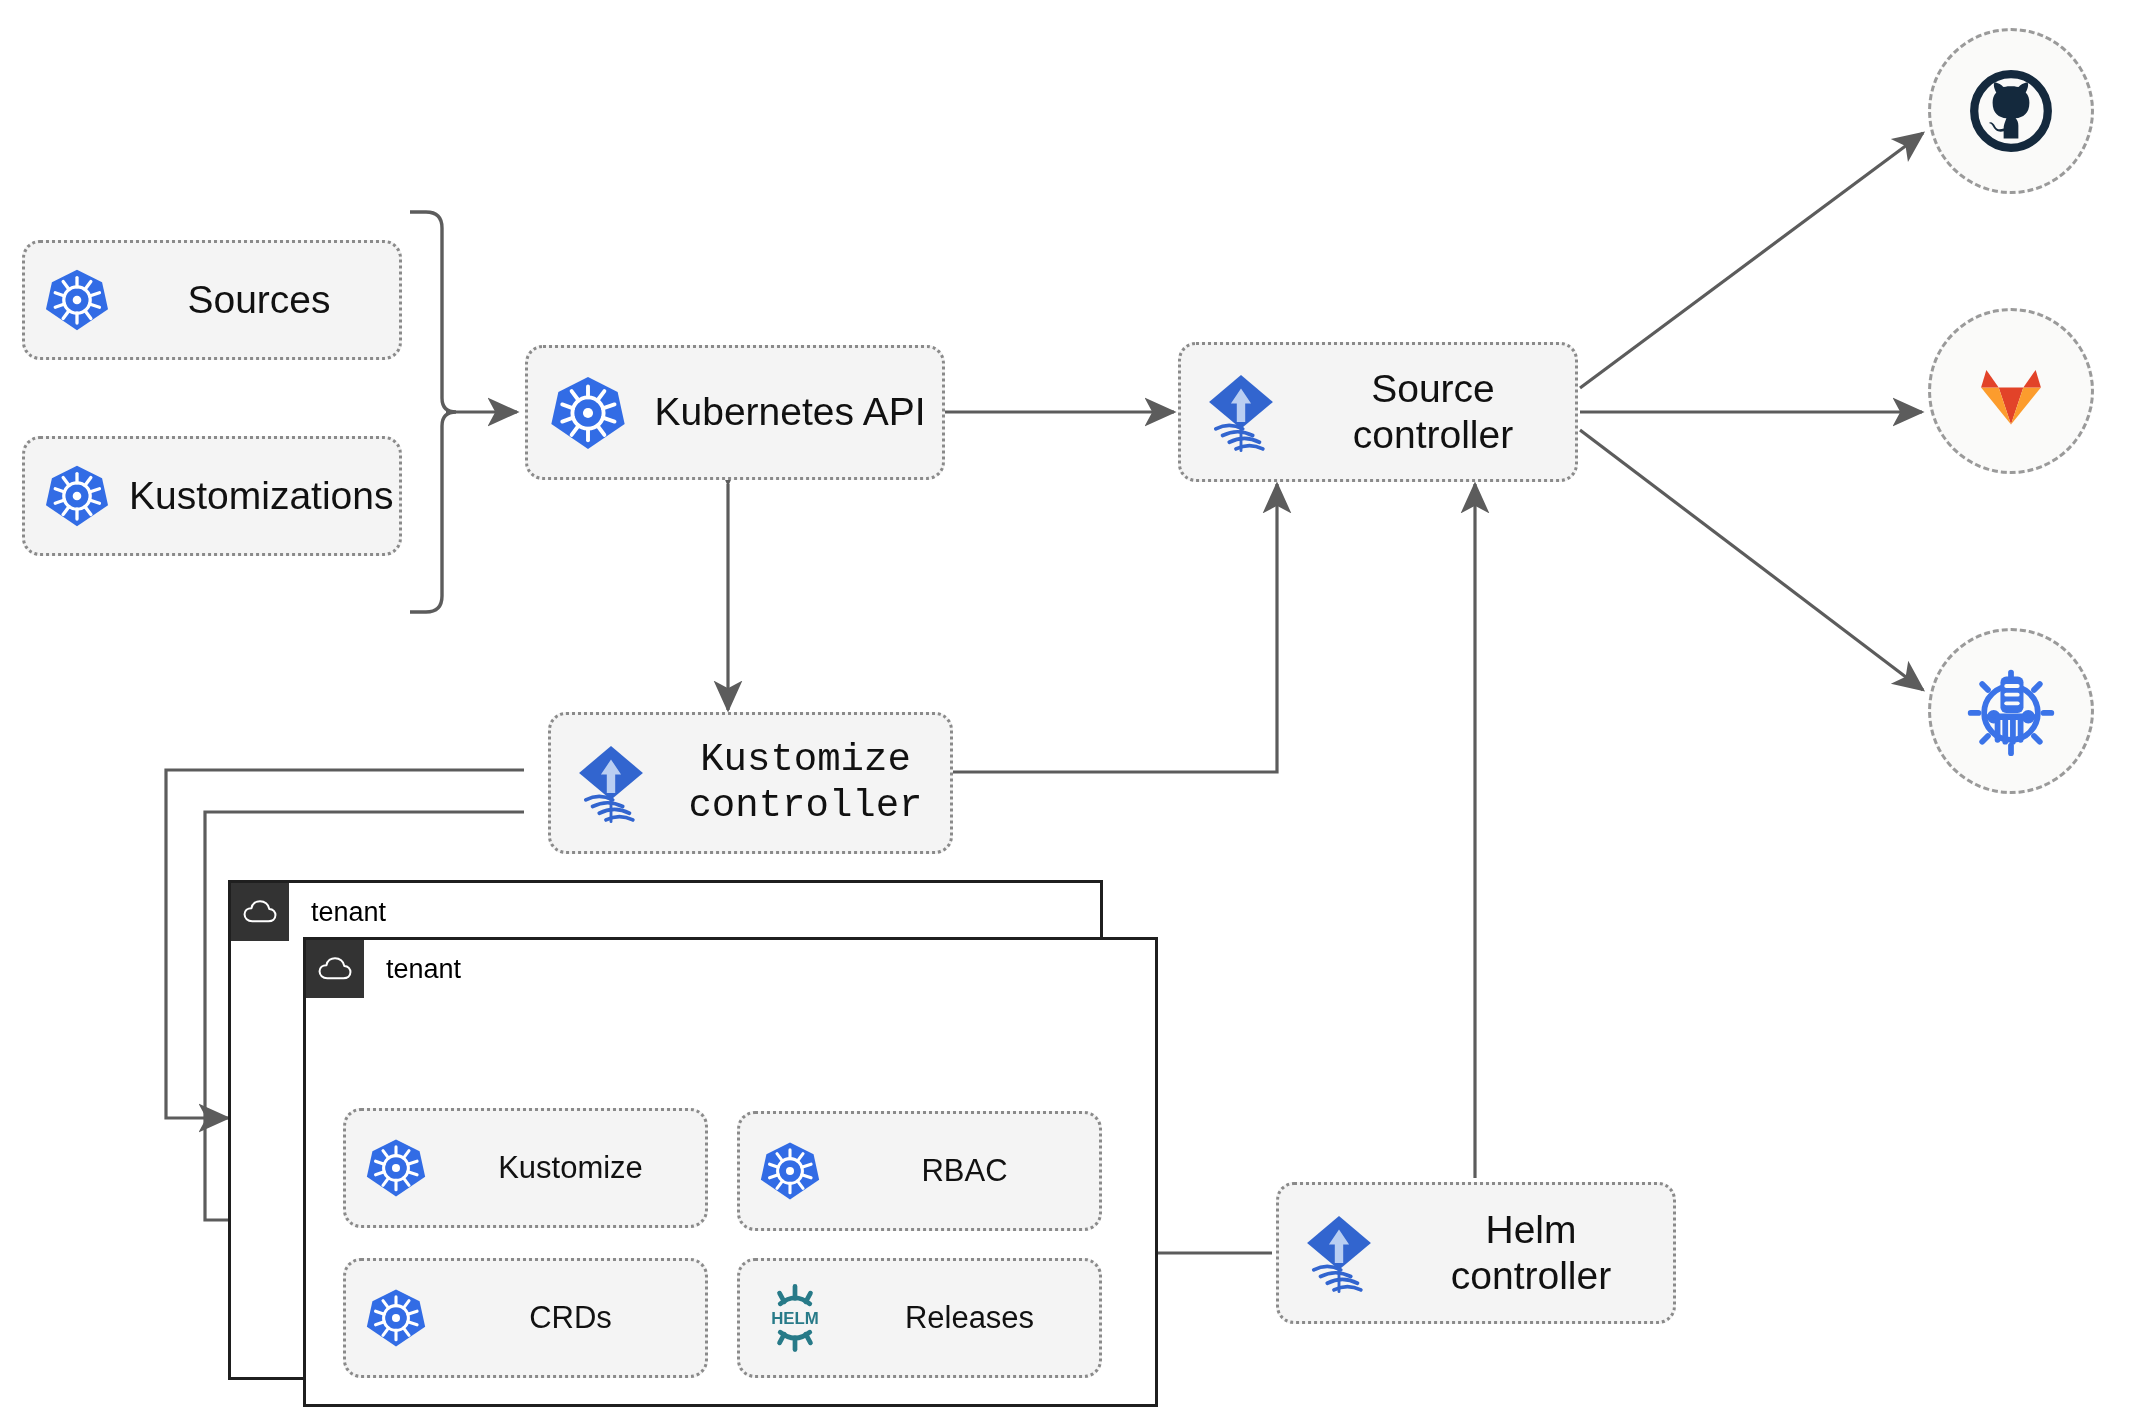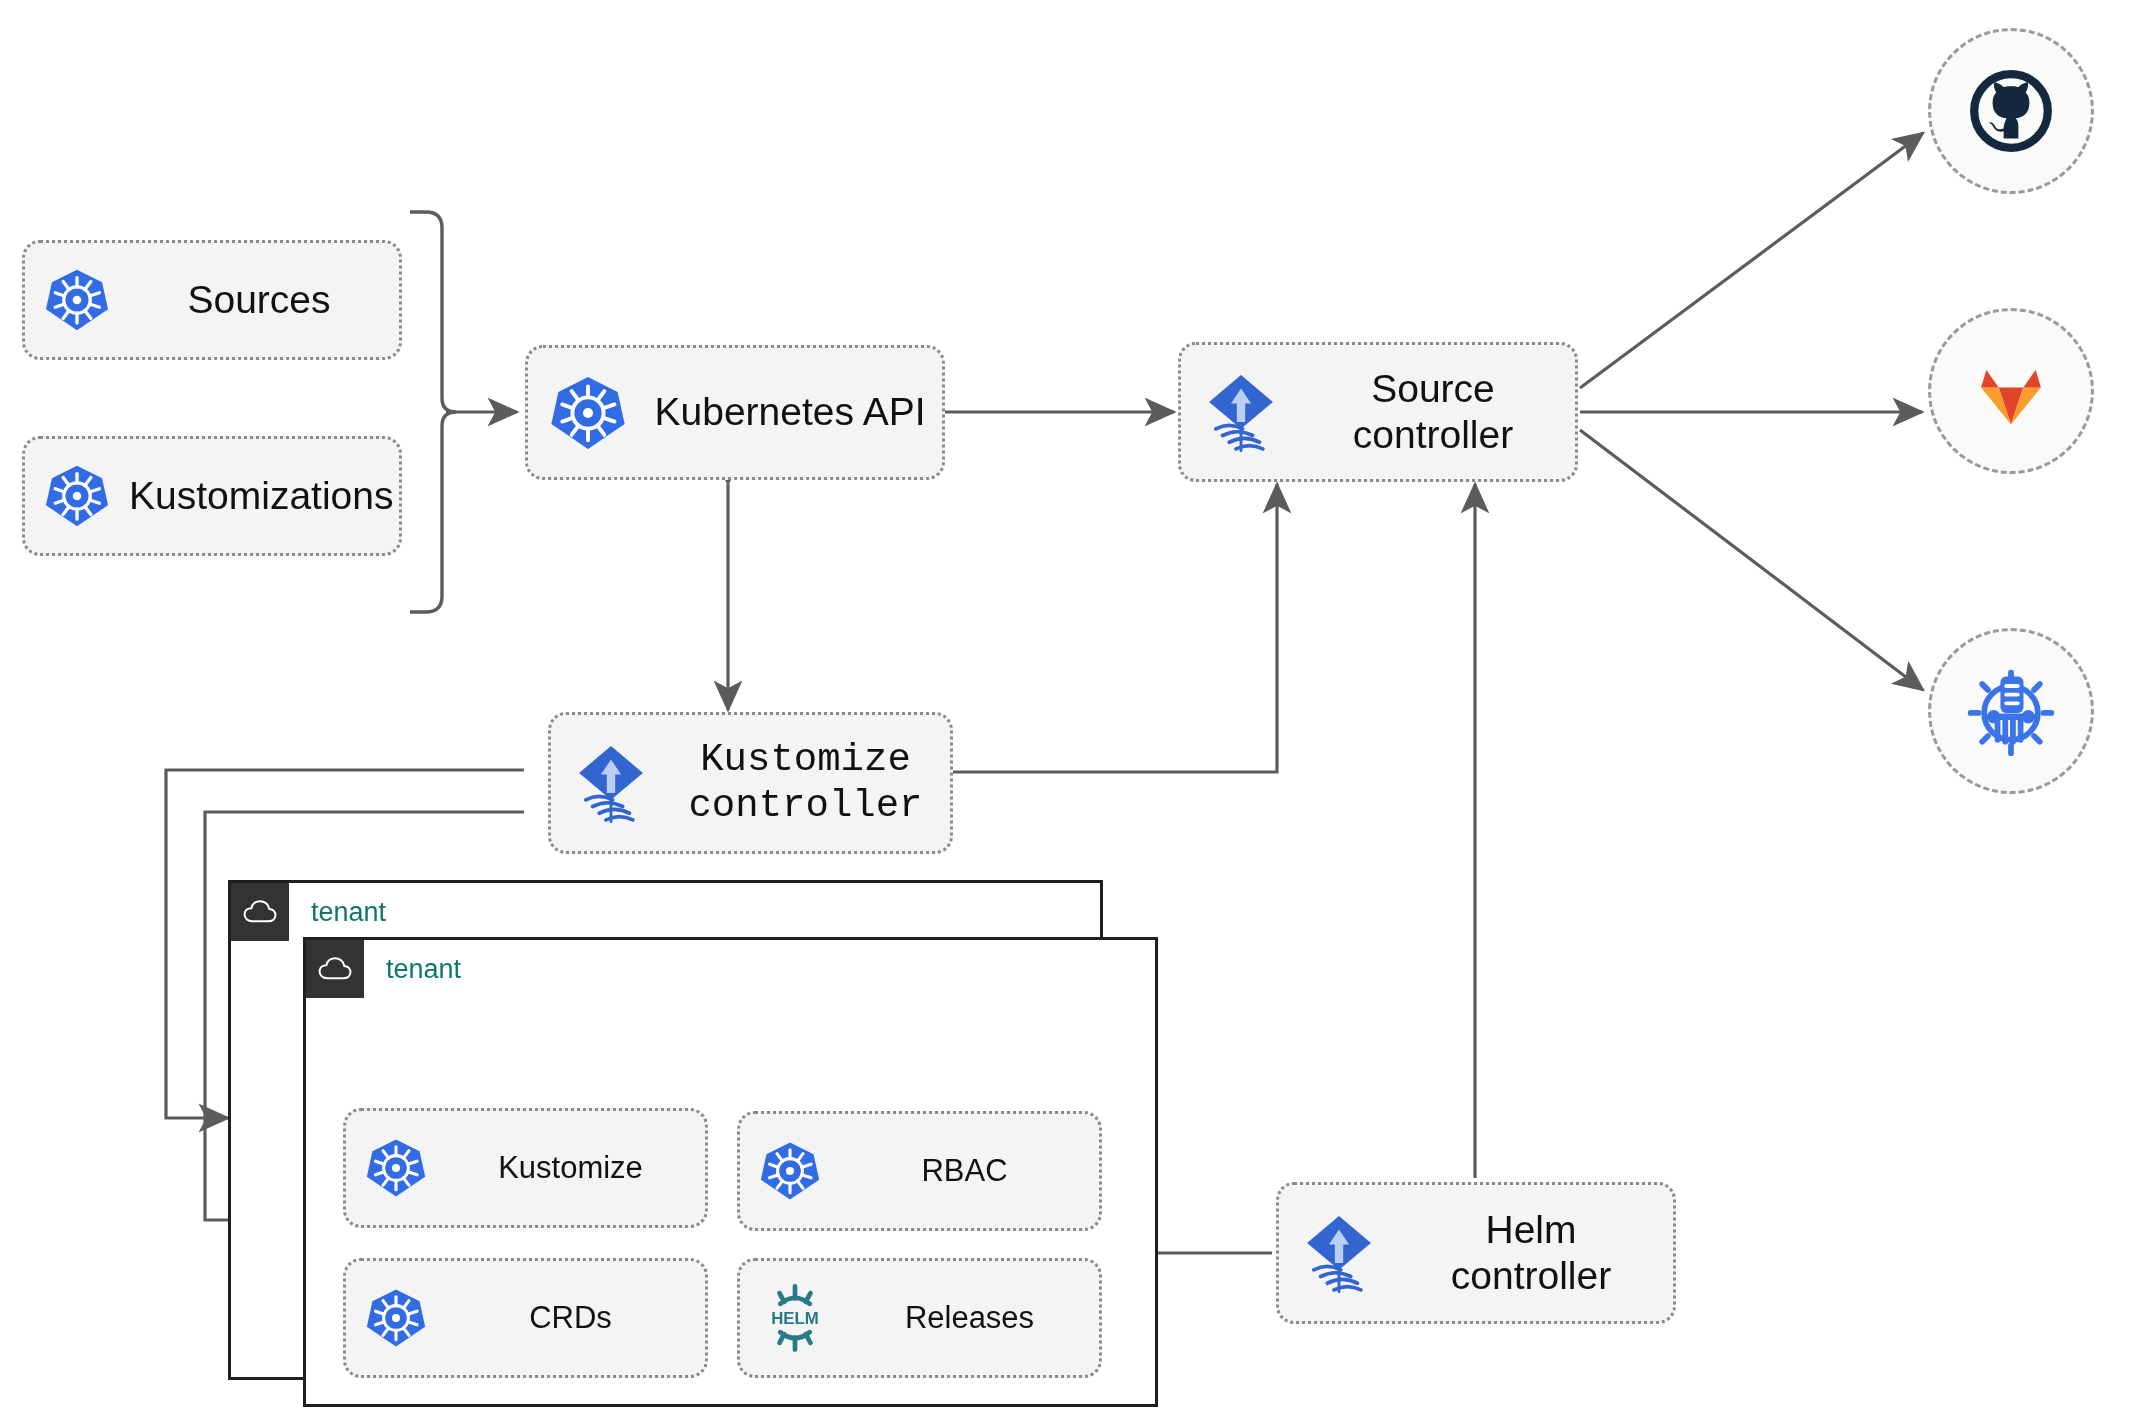--- a/index.html
+++ b/index.html
@@ -35,21 +35,21 @@
   .tenant{
     position:absolute;background:#ffffff;border:3px solid #1f1f1f;box-sizing:border-box;
   }
   .tenant-head{
     position:absolute;left:0;top:0;height:58px;display:flex;align-items:center;
   }
   .tenant-badge{
     width:58px;height:58px;background:#333333;display:flex;align-items:center;justify-content:center;
   }
   .tenant-name{
-    font-size:27px;color:#0f766e;padding-left:22px;white-space:nowrap;
+    font-size:27px;color:#000000;padding-left:22px;white-space:nowrap;
   }
 </style>
 </head>
 <body>
 
 <div id="stage">
 
   <svg class="layer" viewBox="0 0 2144 1407">
     <defs>
       <marker id="ah" markerWidth="11" markerHeight="11" refX="9.2" refY="5.1" orient="auto" markerUnits="strokeWidth">

